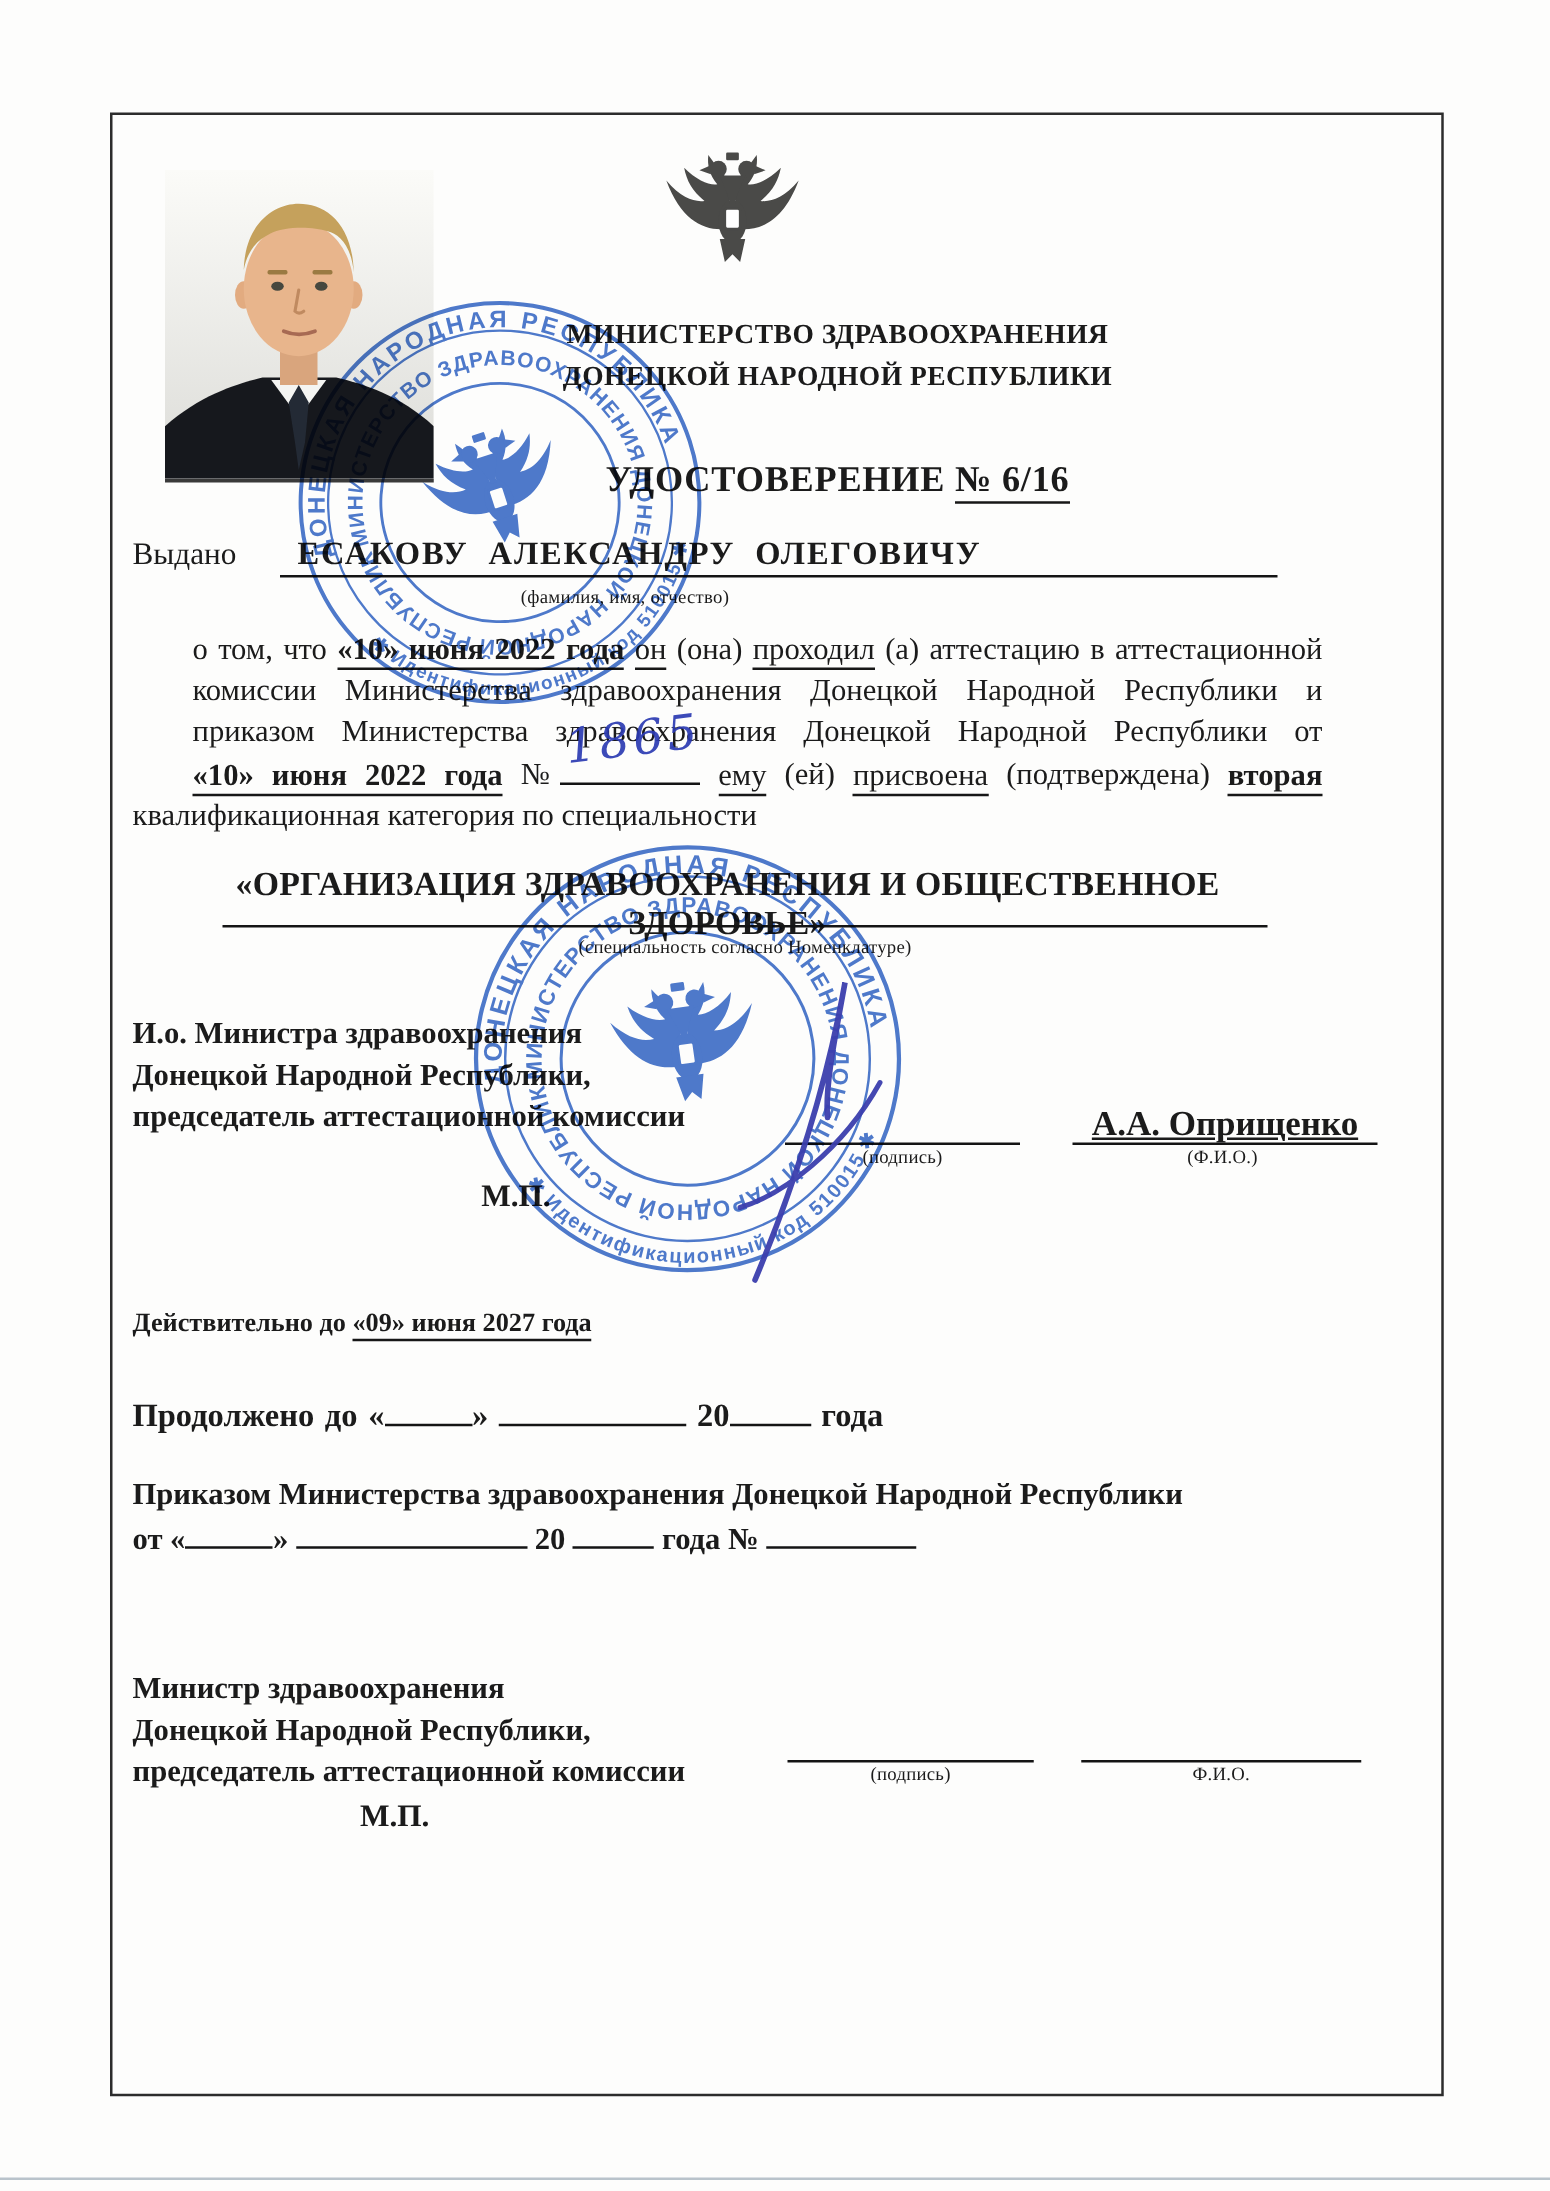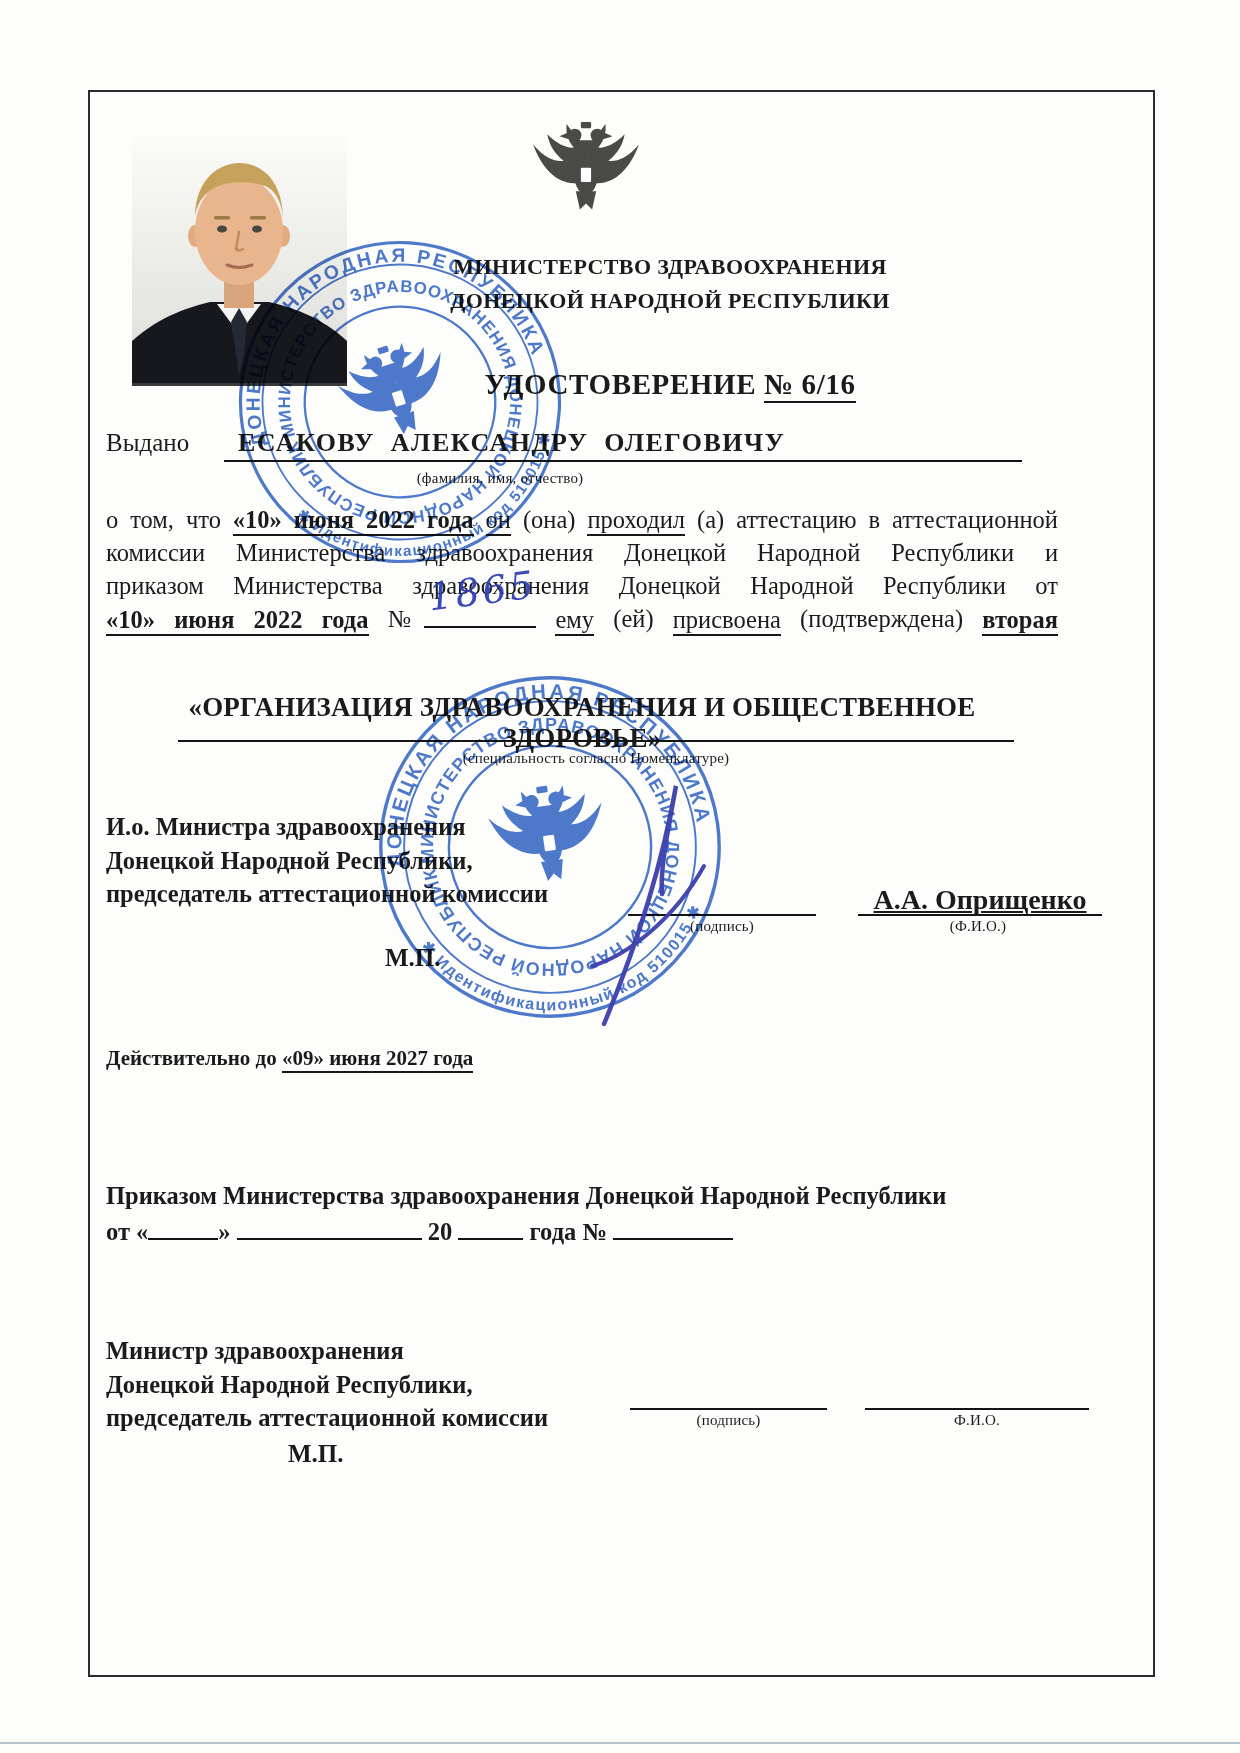--- a/index.html
+++ b/index.html
@@ -21,21 +21,21 @@
   .certline{left:200px;top:276px;width:760px;font-size:29px;font-weight:700;letter-spacing:.6px;}
   
   .issued{left:16px;top:336px;width:916px;display:flex;align-items:baseline;font-size:25px;}
   .issued .lbl{flex:0 0 118px;}
   .issued .name{flex:1 1 auto;border-bottom:2.5px solid #141414;font-weight:700;font-size:26px;
                 letter-spacing:1.5px;padding:0 0 2px 14px;word-spacing:8px;}
   .fio-cap{left:150px;top:378px;width:520px;}
   
   .para{left:16px;top:412px;width:952px;font-size:24.5px;line-height:32.8px;}
   .pl{text-align:justify;}
-  .jl{text-align-last:justify;}
+  .jl{text-align-last:justify;margin-left:48px;}
   .blank{display:inline-block;border-bottom:2.2px solid #141414;height:.95em;vertical-align:baseline;}
   .w65{width:65px;}.w70{width:70px;}.w112{width:112px;position:relative;}
   .w120{width:120px;}.w150{width:150px;}.w185{width:185px;}
   .hand{position:absolute;left:4px;top:-30px;font-size:38px;line-height:1;color:#2c3bb3;
         font-style:italic;letter-spacing:3px;transform:rotate(-7deg);opacity:.92;
         font-family:"DejaVu Serif","Liberation Serif",serif;}
   
   .spec{left:16px;top:600px;width:952px;font-size:27px;font-weight:700;letter-spacing:.2px;}
   .specline{left:88px;top:648px;width:836px;border-bottom:2.5px solid #151515;height:0;}
   .speccap{left:88px;top:658px;width:836px;}
@@ -158,40 +158,47 @@
 
     <div class="abs para">
       <div class="pl jl">
         <span>о том, что </span><span class="b uln">«10» июня 2022 года</span><span> </span> <span class="uln">он</span><span> (она) </span><span class="uln">проходил</span><span> (а) аттестацию в аттестационной</span>
       </div>
       <div class="pl jl">комиссии Министерства здравоохранения Донецкой Народной Республики и</div>
       <div class="pl jl">приказом Министерства здравоохранения Донецкой Народной Республики от</div>
       <div class="pl jl">
         <span class="b uln">«10» июня 2022 года</span> <span>№</span><span class="blank w112"><span class="hand">1865</span></span> <span class="uln">ему</span><span> (ей) </span><span class="uln">присвоена</span><span> (подтверждена) </span><span class="b uln">вторая</span>
       </div>
+      <div class="pl">квалификационная категория по специальности</div>
     </div>
 
     <div class="abs spec ctr">«ОРГАНИЗАЦИЯ ЗДРАВООХРАНЕНИЯ И ОБЩЕСТВЕННОЕ ЗДОРОВЬЕ»</div>
     <div class="abs specline"></div>
     <div class="abs cap speccap">(специальность согласно Номенклатуре)</div>
 
     <div class="abs off1">
       <div>И.о. Министра здравоохранения</div>
       <div>Донецкой Народной Республики,</div>
       <div>председатель аттестационной комиссии</div>
     </div>
     <div class="abs sig1"></div>
     <div class="abs cap sig1cap">(подпись)</div>
     <div class="abs name1">А.А. Оприщенко</div>
     <div class="abs cap name1cap">(Ф.И.О.)</div>
     <div class="abs mp1">М.П.</div>
 
     <div class="abs valid">
       <span class="b">Действительно до</span>
       <span class="b uln">«09» июня 2027 года</span>
+    </div>
+    <div class="abs prolong">
+      <span class="b">Продолжено до «</span><span class="blank w70"></span><span class="b">»</span>
+      <span class="blank w150"></span>
+      <span class="b">20</span><span class="blank w65"></span>
+      <span class="b">года</span>
     </div>
     <div class="abs order">
       <div>Приказом Министерства здравоохранения Донецкой Народной Республики</div>
       <div>
         <span>от «</span><span class="blank w70"></span><span>»</span>
         <span class="blank w185"></span>
         <span>20</span> <span class="blank w65"></span>
         <span>года №</span> <span class="blank w120"></span>
       </div>
     </div>

